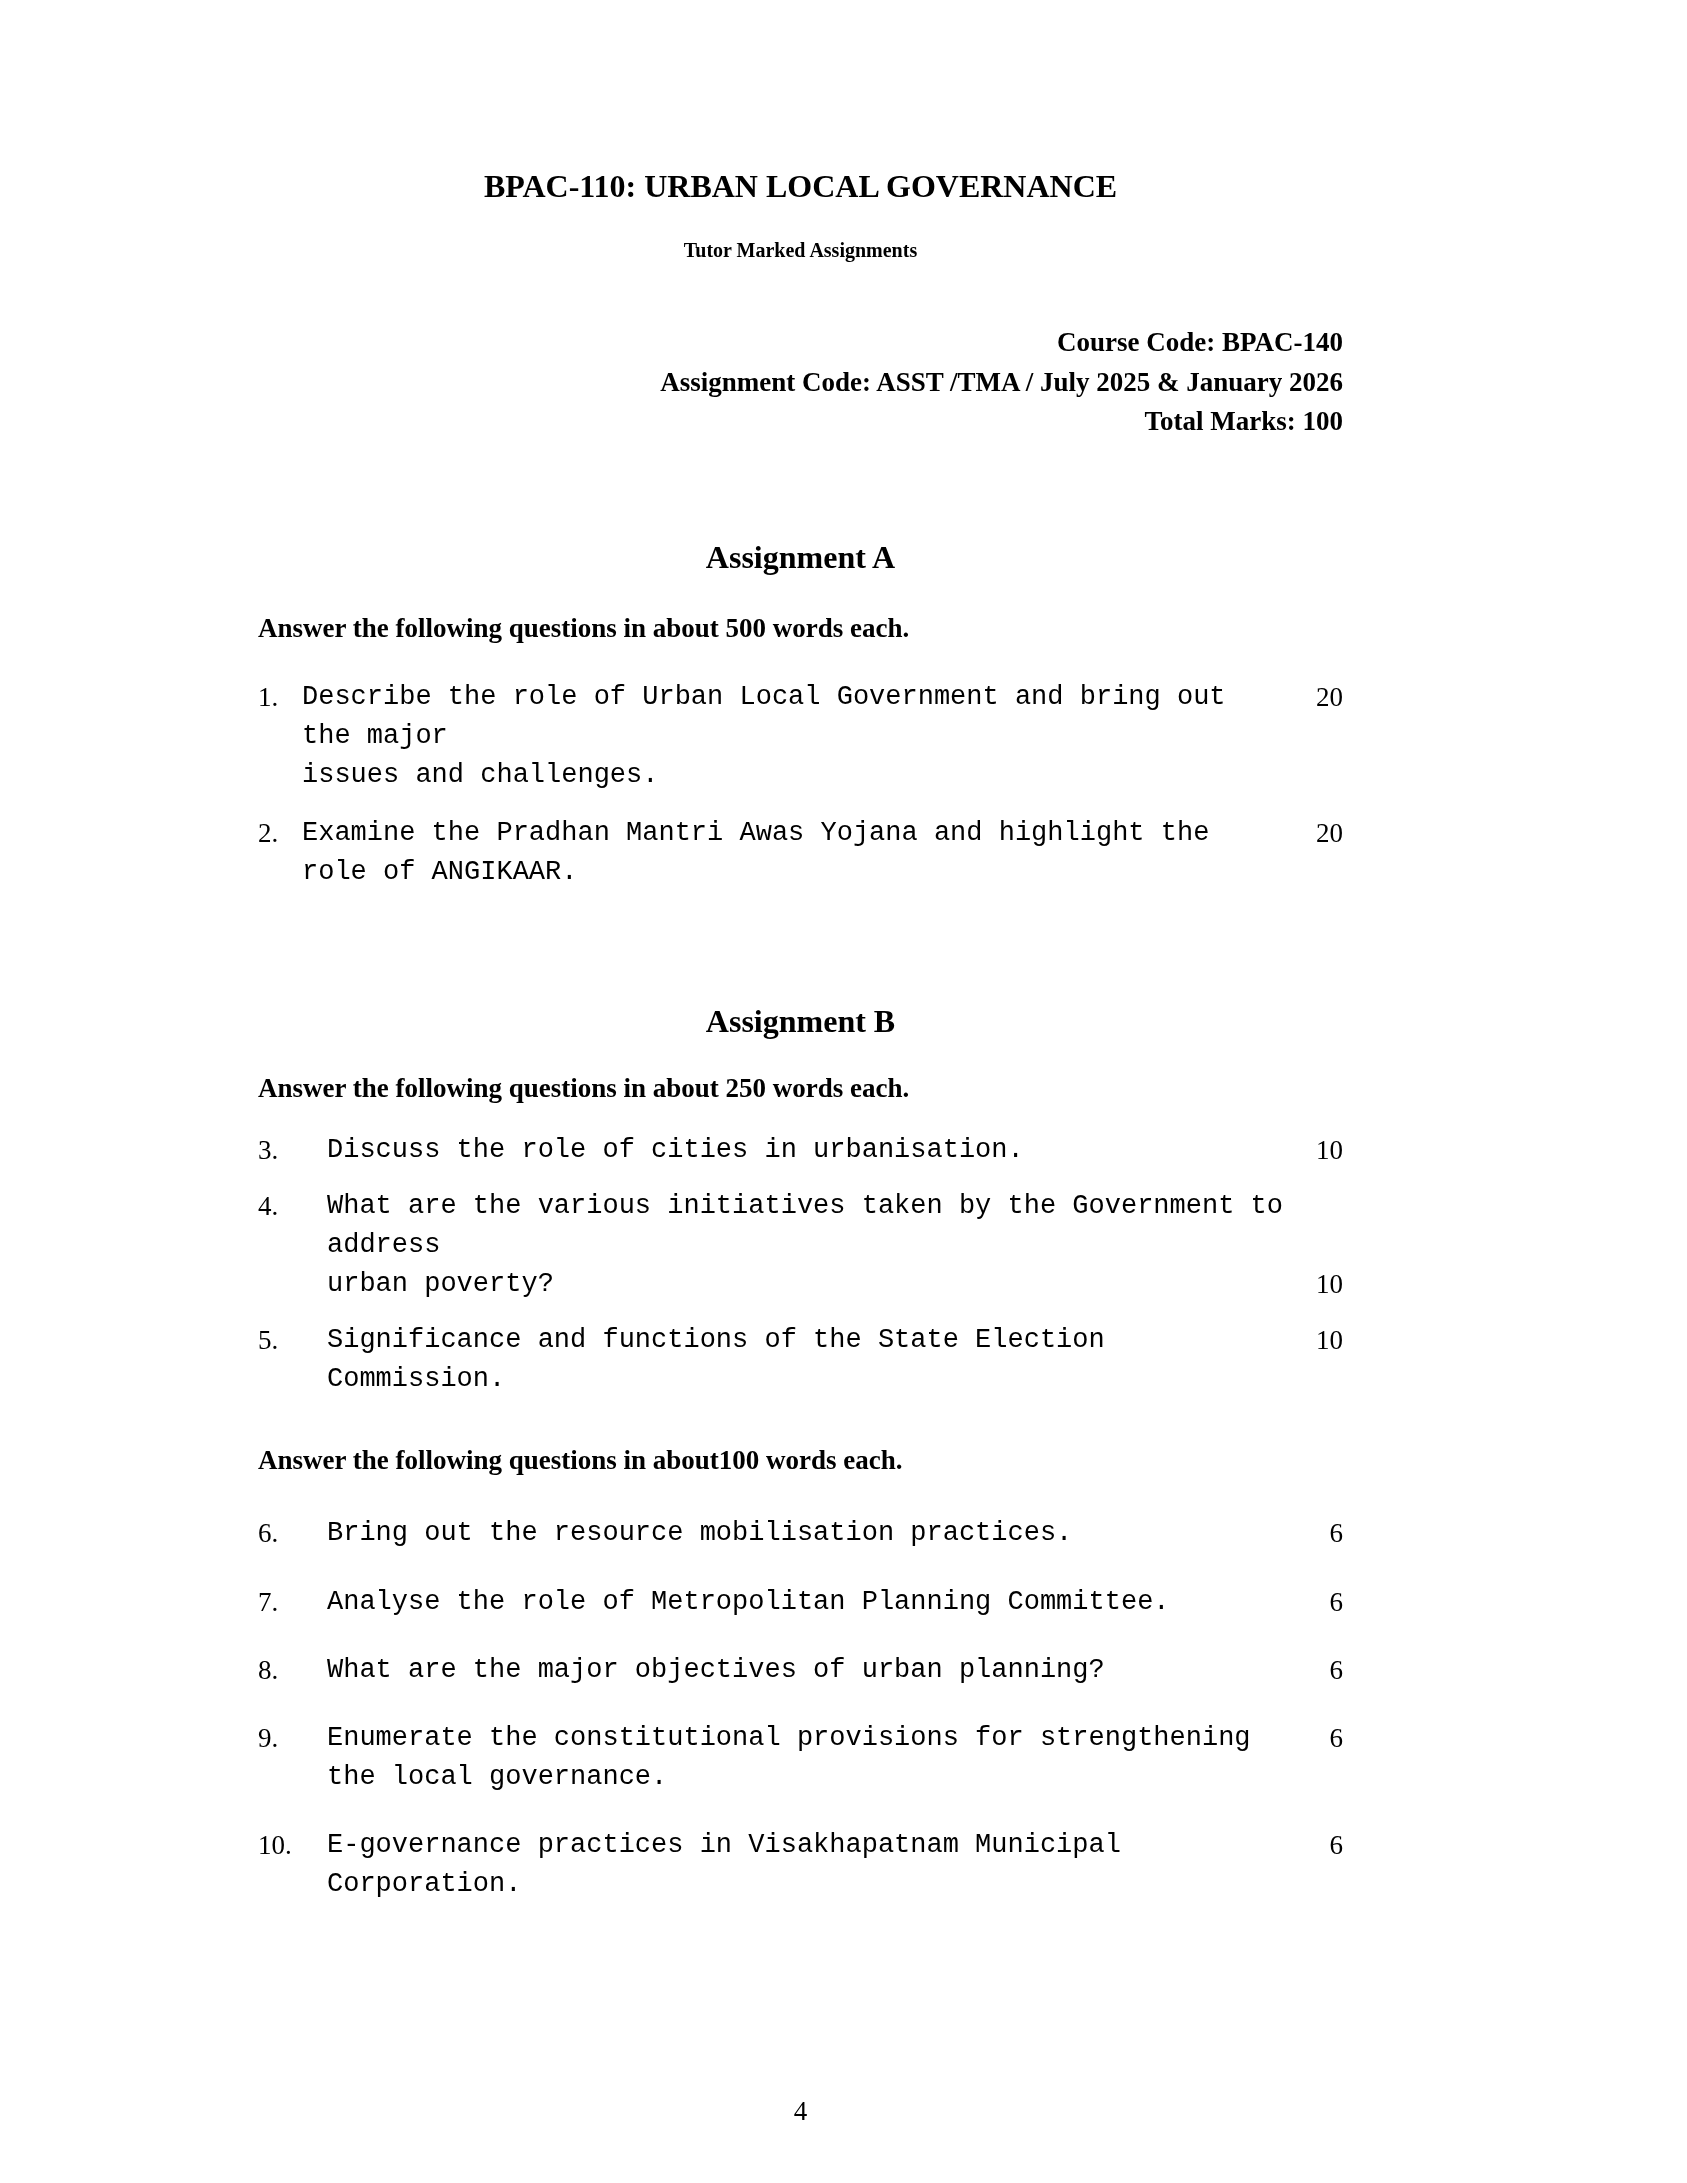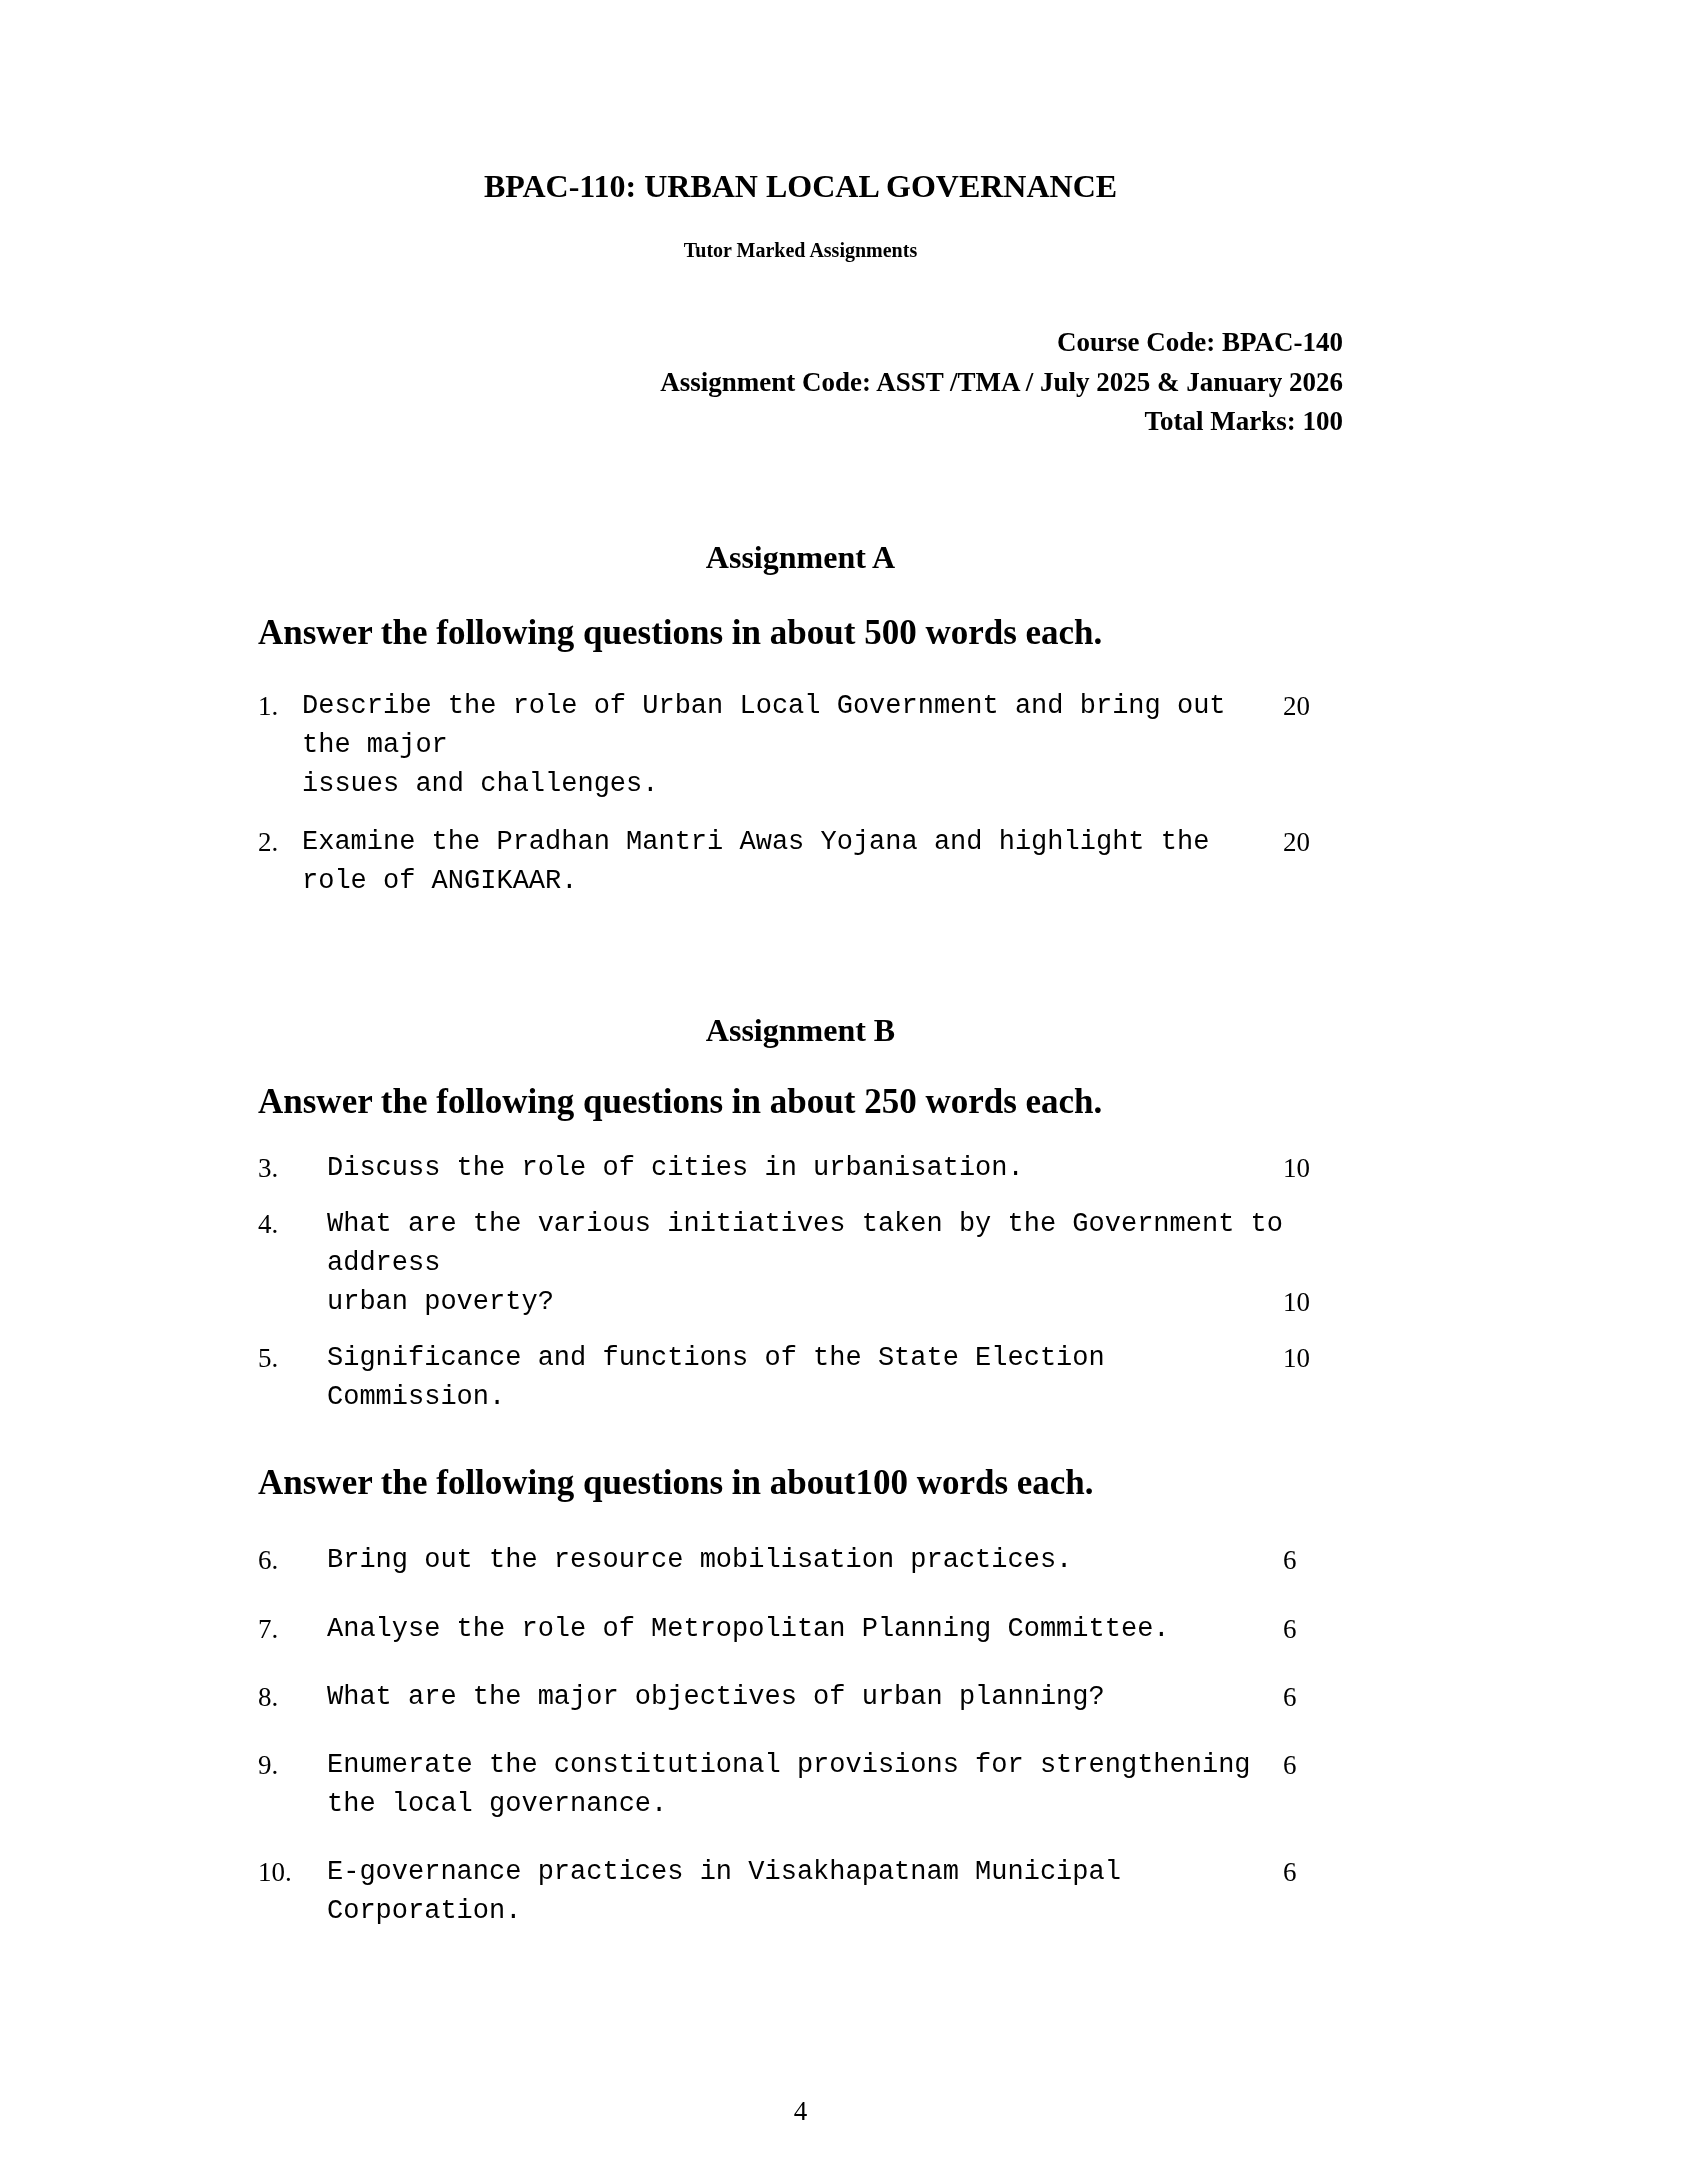--- a/index.html
+++ b/index.html
@@ -40,21 +40,21 @@
     line-height: 1.45;
     margin-top: 61px;
   }
   .section-heading {
     text-align: center;
     font-weight: bold;
     font-size: 32px;
   }
   .section-instruction {
     font-weight: bold;
-    font-size: 35px;
+    font-size: 27px;
     margin-top: 37px;
   }
   .q-row {
     display: flex;
     align-items: flex-start;
     font-size: 27px;
     line-height: 1.45;
   }
   .q-num {
     flex: 0 0 auto;
@@ -62,21 +62,21 @@
   .sec-a .q-num { width: 44px; }
   .sec-bc .q-num { width: 69px; }
   .q-text {
     flex: 1 1 auto;
     white-space: pre-line;
     font-family: Liberation Mono, monospace;
   }
   .q-marks {
     flex: 0 0 auto;
     width: 60px;
-    text-align: left;
+    text-align: right;
   }
   .q-marks.marks-bottom {
     align-self: flex-end;
   }
   .mt-heading-a { margin-top: 98px; }
   .mt-heading-b { margin-top: 111px; }
   .mt-heading-c { margin-top: 105px; }
   .mt-q-first-a { margin-top: 34px; }
   .mt-q-a2 { margin-top: 18.5px; }
   .mt-instr-b { margin-top: 33px; }

